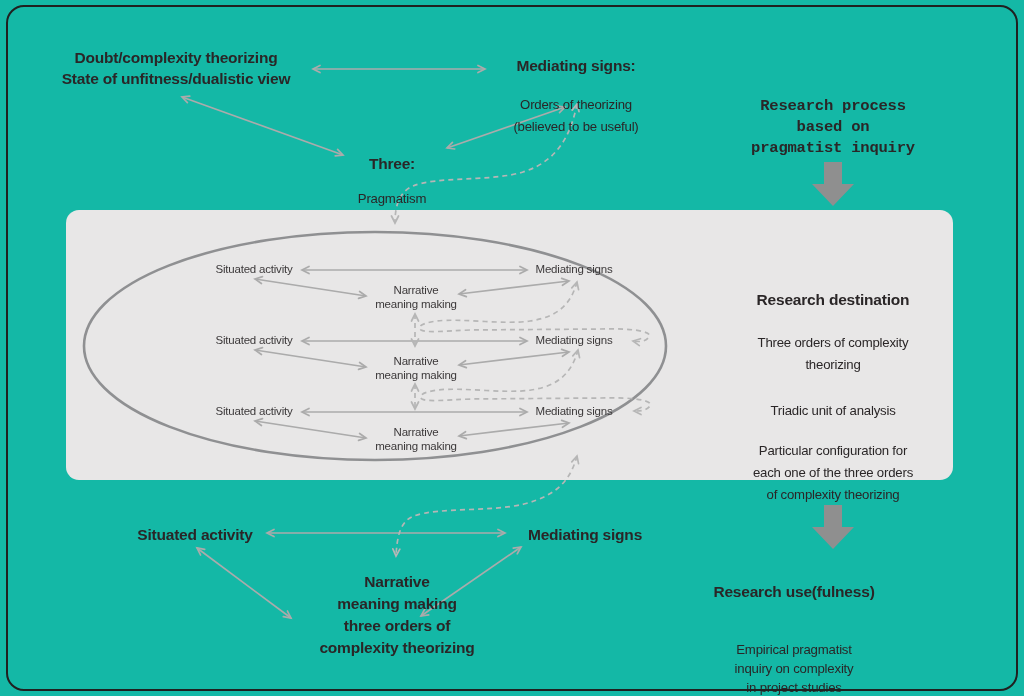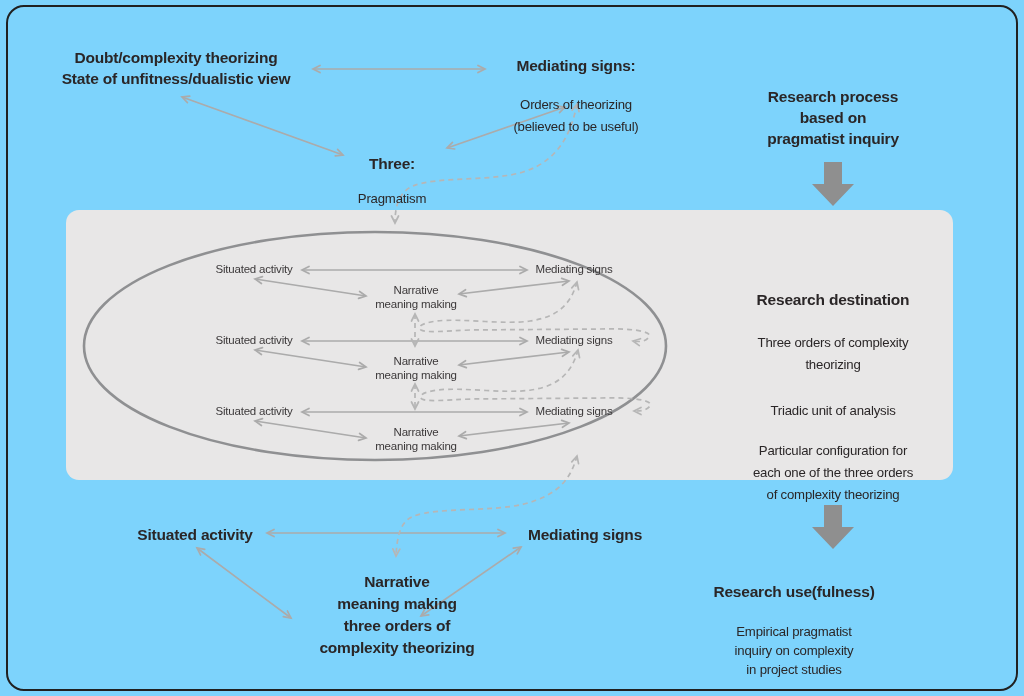--- a/index.html
+++ b/index.html
@@ -1,17 +1,17 @@
 <!DOCTYPE html>
 <html><head>
 <meta charset="utf-8">
 <style>
   html,body{margin:0;padding:0;background:#fff;}
   #stage{
-    position:relative;width:1024px;height:696px;background:#7dd3fc;
+    position:relative;width:1024px;height:696px;background:#14b8a6;
     font-family:"Liberation Sans",sans-serif;color:#2a2627;overflow:hidden;
   }
   .frame{
     position:absolute;left:6px;top:5px;right:6px;bottom:5px;
     border:2.5px solid #202020;border-radius:18px;pointer-events:none;
   }
   svg.layer{position:absolute;left:0;top:0;width:1024px;height:696px;}
   .txt{
     position:absolute;text-align:center;white-space:pre-line;
     color:#2a2627;letter-spacing:-0.2px;
@@ -88,37 +88,37 @@
     <div class="title">Mediating signs:</div>
     <div class="sub">Orders of theorizing
 (believed to be useful)</div>
   </div>
 
   <div class="txt" style="left:312px;top:137px;width:160px;">
     <div class="title" style="line-height:17px;">Three:</div>
     <div class="sub" style="line-height:17px;">Pragmatism</div>
   </div>
 
-  <div class="txt big b" style="left:731px;top:86px;width:204px;">Research process
+  <div class="txt big b" style="left:731px;top:96px;width:204px;font-family:Liberation Mono, monospace;">Research process
 based on
 pragmatist inquiry</div>
 
   <div class="txt dest" style="left:731px;top:272px;width:204px;">
     <div class="title">Research destination</div>
     <p class="sub p1">Three orders of complexity
 theorizing</p>
     <p class="sub p2">Triadic unit of analysis</p>
     <p class="sub p3">Particular configuration for
 each one of the three orders
 of complexity theorizing</p>
   </div>
 
   <div class="txt" style="left:692px;top:564px;width:204px;text-align:center;">
     <div class="title">Research use(fulness)</div>
-    <div class="sub19" style="margin-top:2px;">Empirical pragmatist
+    <div class="sub19" style="margin-top:20px;">Empirical pragmatist
 inquiry on complexity
 in project studies</div>
   </div>
 
   <div class="txt small" style="left:189px;top:263px;width:130px;">Situated activity</div>
   <div class="txt small" style="left:509px;top:263px;width:130px;">Mediating signs</div>
   <div class="txt small" style="left:336px;top:284px;width:160px;">Narrative
 meaning making</div>
 
   <div class="txt small" style="left:189px;top:334px;width:130px;">Situated activity</div>

